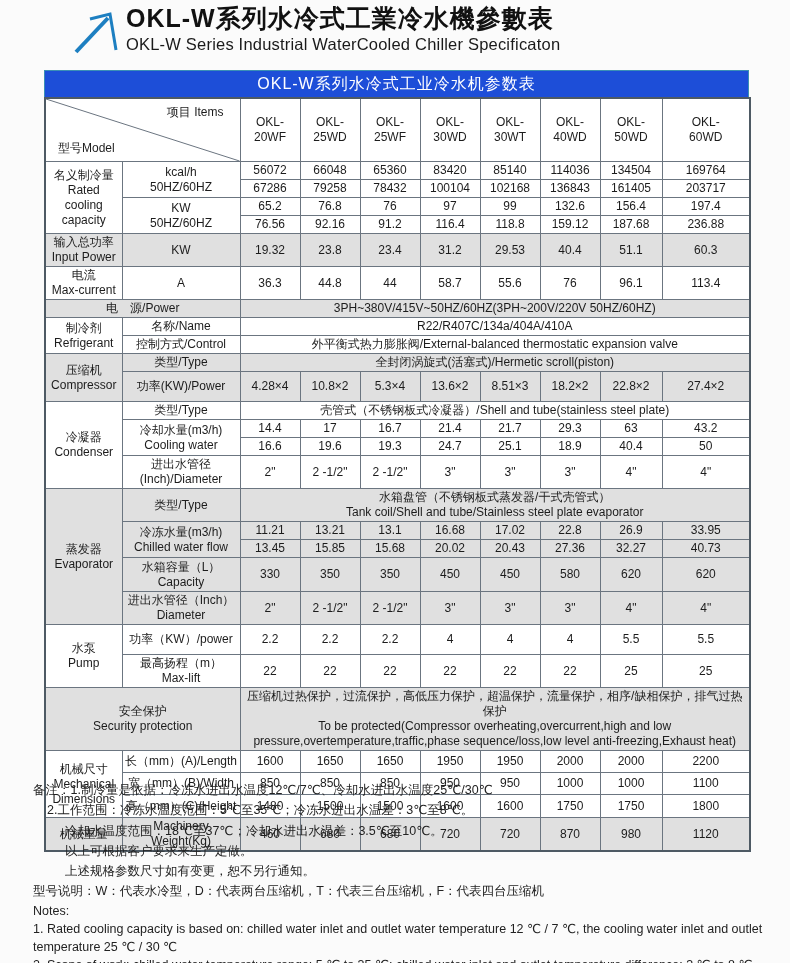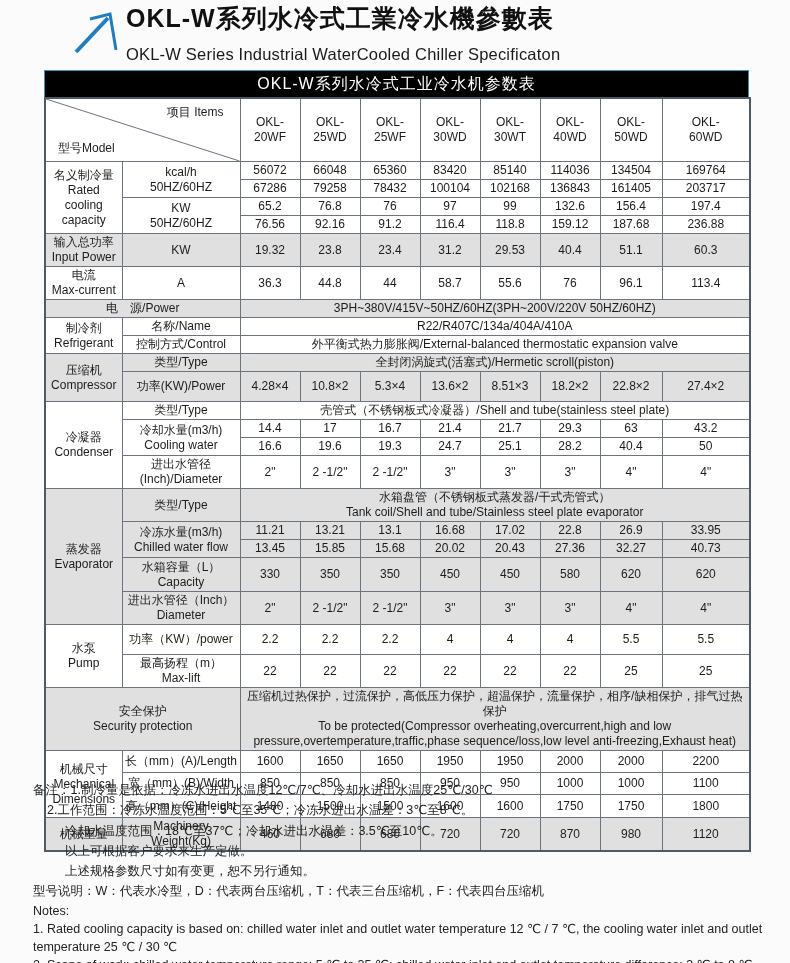--- a/index.html
+++ b/index.html
@@ -8,26 +8,26 @@
     font-family:"Liberation Sans","DejaVu Sans",sans-serif;color:#1c1c1c;
     -webkit-font-smoothing:antialiased;
   }
   .page{position:relative;width:790px;height:963px;overflow:hidden;text-decoration:underline;}
 
   
   .doc-header{position:absolute;left:68px;top:4px;display:flex;align-items:flex-start;}
   .logo{width:52px;height:50px;margin-top:2px;}
   .titles{margin-left:6px;}
   .title-zh{font-size:25px;font-weight:bold;letter-spacing:1px;color:#111;line-height:1.15;}
-  .title-en{font-size:16.5px;font-weight:500;color:#1a1a1a;margin-top:12px;letter-spacing:.2px;}
+  .title-en{font-size:16.5px;font-weight:500;color:#1a1a1a;margin-top:2px;letter-spacing:.2px;}
 
   
   .table-wrap{position:absolute;left:44px;top:70px;width:705px;}
   .banner{
-    height:26px;background:#000000;color:#fff;display:flex;align-items:center;justify-content:center;
+    height:26px;background:#1d4ed8;color:#fff;display:flex;align-items:center;justify-content:center;
     font-size:16px;font-weight:500;letter-spacing:1px;border:1px solid #3a8fb5;border-bottom:none;
   }
   table.spec{
     border-collapse:collapse;width:705px;table-layout:fixed;
     border:2px solid #4e5a64;background:#fff;
   }
   table.spec th, table.spec td{
     border:1px solid #6b7580;font-size:12px;font-weight:normal;text-align:center;
     vertical-align:middle;padding:1px 2px;line-height:1.25;white-space:pre-line;
     overflow:hidden;color:#1c1c1c;
@@ -229,21 +229,21 @@
             <td>29.3</td>
             <td>63</td>
             <td>43.2</td>
           </tr>
           <tr style="height: 16px; padding-left: 18px;">
             <td>16.6</td>
             <td>19.6</td>
             <td>19.3</td>
             <td>24.7</td>
             <td>25.1</td>
-            <td>28.2</td>
+            <td>18.9</td>
             <td>40.4</td>
             <td>50</td>
           </tr>
           <tr style="height: 31px;">
             <td>进出水管径
 (Inch)/Diameter</td>
             <td>2"</td>
             <td>2 -1/2"</td>
             <td>2 -1/2"</td>
             <td>3"</td>

